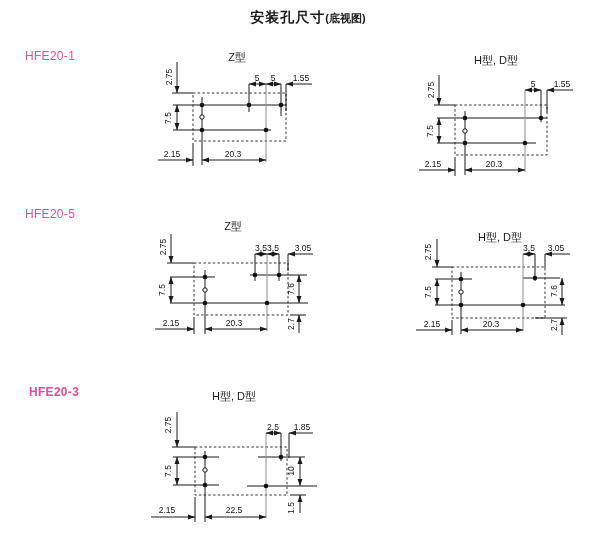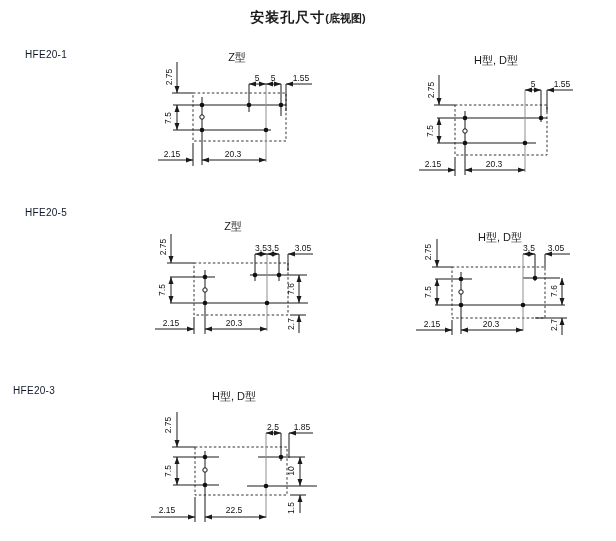--- a/index.html
+++ b/index.html
@@ -1,24 +1,24 @@
 <!DOCTYPE html>
 <html><head>
 <meta charset="utf-8">
 <style>
   html,body{margin:0;padding:0;background:#fff;}
   #stage{position:relative;width:616px;height:541px;background:#ffffff;overflow:hidden;
          font-family:"Liberation Sans",sans-serif;}
   .page-title{position:absolute;left:0;top:9px;width:616px;text-align:center;color:#1a1a1a;
               font-weight:bold;font-size:14px;letter-spacing:1px;}
   .page-title .paren{font-size:11px;letter-spacing:0;}
-  .model-label{position:absolute;color:#0f172a;font-size:10px;letter-spacing:0.3px;}
+  .model-label{position:absolute;color:#ec4899;font-size:12px;letter-spacing:0.3px;}
   #ml1{left:25px;top:49px;}
   #ml2{left:25px;top:207px;}
-  #ml3{left:13px;top:385px;}
+  #ml3{left:29px;top:385px;font-weight:bold;}
   svg{position:absolute;left:0;top:0;}
   .ln{stroke:#1a1a1a;stroke-width:1;fill:none;}
   .ref{stroke:#8f8f8f;stroke-width:1;fill:none;}
   .dash{stroke:#333;stroke-width:1;fill:none;stroke-dasharray:2.5 2.2;}
   .dim{stroke:#1a1a1a;stroke-width:1;fill:none;}
   .hole{fill:#111;stroke:none;}
   .pilot{fill:#fff;stroke:#111;stroke-width:1;}
   text{font-family:"Liberation Sans",sans-serif;font-size:8.5px;fill:#111;}
   .variant{font-size:11px;fill:#1a1a1a;}
 </style>

